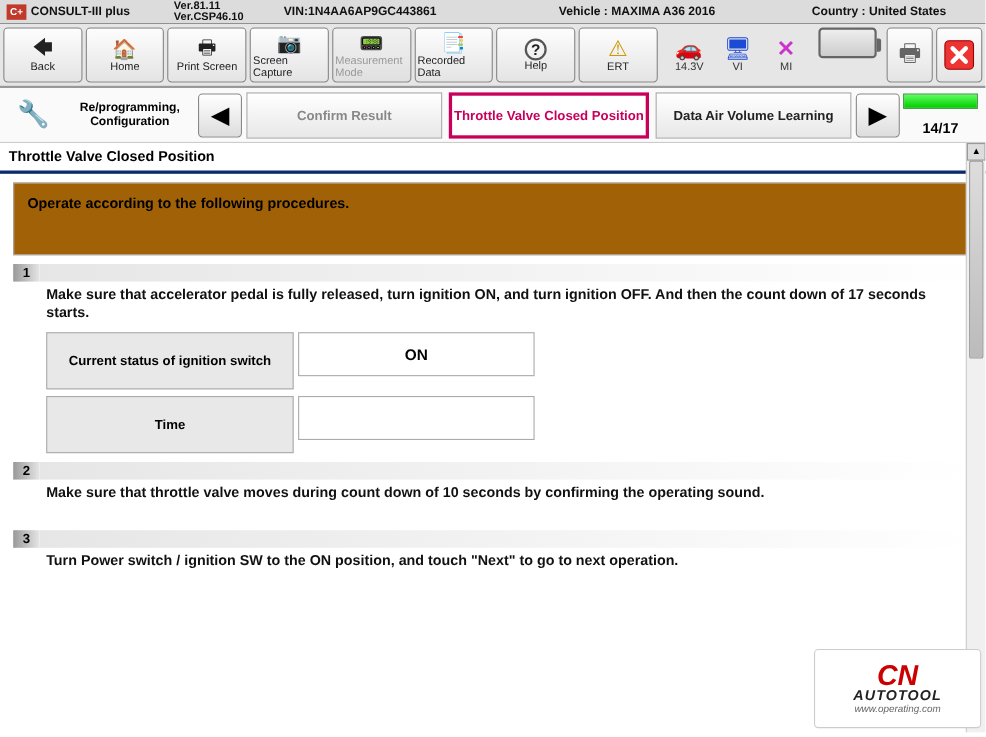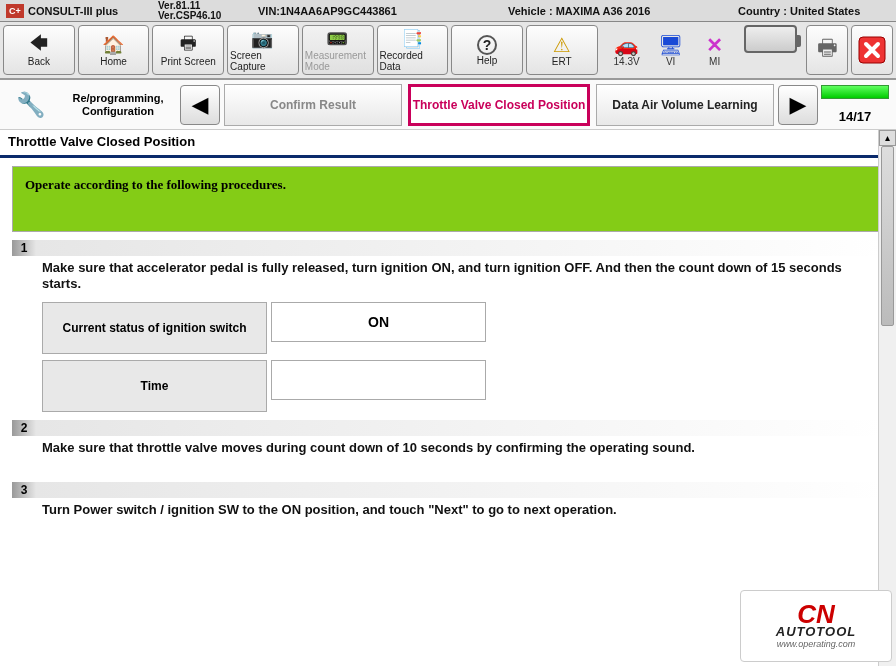--- a/index.html
+++ b/index.html
@@ -38,21 +38,21 @@
   .crumb-step.next { color:#222;}
   .progress-box { width:70px; display:flex; flex-direction:column; align-items:center; gap:10px;}
   .progress-bar { width:68px; height:14px; background:linear-gradient(#5fff5f,#0c0); border:1px solid #393;}
   .progress-txt { font-size:13px; font-weight:bold;}
   
   
   .content { padding:0; height: calc(670px - 22px - 58px - 50px - 4px); overflow:hidden; position:relative;}
   .page-title { font-size:13px; font-weight:bold; padding:4px 8px; }
   .sep { height:3px; background:#0a2a6b; margin:2px 0 8px 0;}
   .region { margin: 0 12px 8px 12px;}
-  .instr-box { background:#84cc16; border:1px solid #aaa; padding:10px 12px; height:66px; font-size:13px; font-weight:bold;font-family:Liberation Serif, serif;}
+  .instr-box { background:#a16207; border:1px solid #aaa; padding:10px 12px; height:66px; font-size:13px; font-weight:bold;}
   
   .step-row { display:flex; align-items:stretch; margin-top:4px; position:relative;}
   .step-num { width:24px; background:linear-gradient(90deg,#999,#e6e6e6); font-weight:bold; font-size:12px; display:flex;align-items:center;justify-content:center; height:16px;}
   .step-strip { flex:1; height:16px; background:linear-gradient(90deg,#e6e6e6,#fff);}
   .step-text { margin:4px 0 10px 30px; font-size:13px; font-weight:bold; color:#111; line-height:16px;}
   
   .kv-row { display:flex; margin:6px 0 6px 30px;}
   .kv-label { width:225px; height:52px; background:#e8e8e8; border:1px solid #aaa; display:flex;align-items:center;justify-content:center; font-size:12px; font-weight:bold; text-align:center; padding:0 6px;}
   .kv-value { width:215px; height:40px; border:1px solid #aaa; background:#fff; display:flex;align-items:center;justify-content:center; font-size:14px; font-weight:bold; margin-left:4px;}
   
@@ -167,21 +167,21 @@
 
   <div class="region">
     <div class="instr-box">Operate according to the following procedures.</div>
   </div>
 
   <div class="region">
     <div class="step-row">
       <div class="step-num">1</div>
       <div class="step-strip"></div>
     </div>
-    <div class="step-text">Make sure that accelerator pedal is fully released, turn ignition ON, and turn ignition OFF. And then the count down of 15 seconds starts.</div>
+    <div class="step-text">Make sure that accelerator pedal is fully released, turn ignition ON, and turn ignition OFF. And then the count down of 17 seconds starts.</div>
 
     <div class="kv-row">
       <div class="kv-label">Current status of ignition switch</div>
       <div class="kv-value">ON</div>
     </div>
     <div class="kv-row">
       <div class="kv-label">Time</div>
       <div class="kv-value"></div>
     </div>
   </div>

